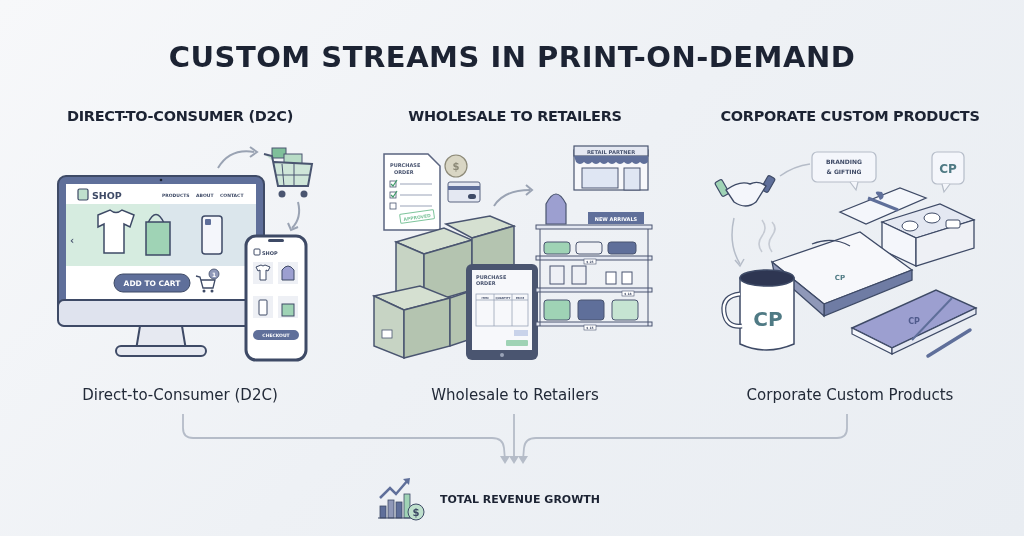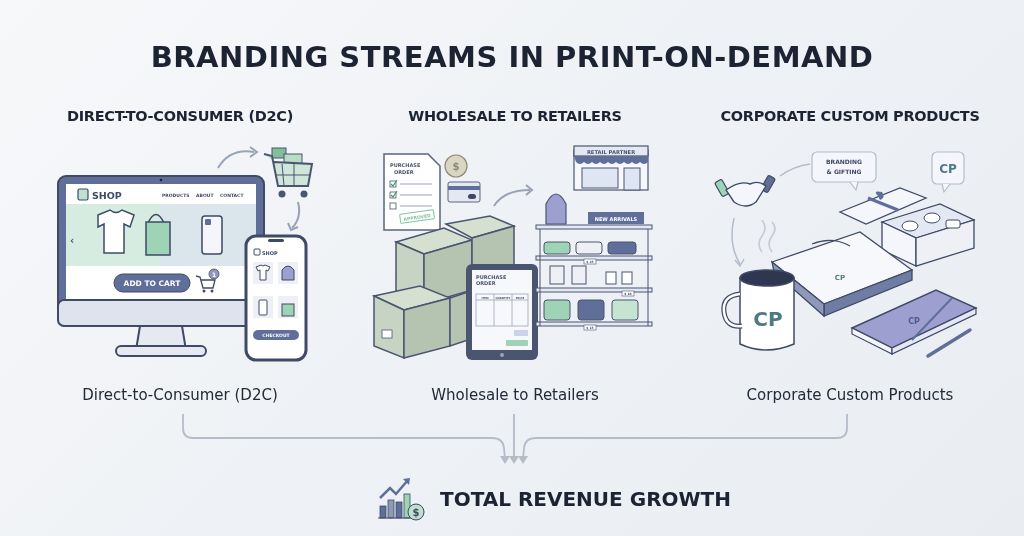--- a/index.html
+++ b/index.html
@@ -23,28 +23,28 @@
   .col-label {
     position: absolute; top: 386px; text-align: center;
     font-family: "DejaVu Sans", sans-serif; font-size: 15px; color: #222a38;
   }
   .illus { position: absolute; }
   .flow { position: absolute; left: 0; top: 0; }
   .total {
     position: absolute; top: 476px; left: 378px; display: flex; align-items: center; gap: 10px;
   }
   .total-label {
-    font-family: "DejaVu Sans", sans-serif; font-weight: bold; font-size: 20px; color: #1c2333;
+    font-family: "DejaVu Sans", sans-serif; font-weight: bold; font-size: 11px; color: #1c2333;
   }
   svg text { font-family: "DejaVu Sans", sans-serif; font-weight: bold; }
 </style>
 </head>
 <body>
 
-<div class="title">BRANDING STREAMS IN PRINT-ON-DEMAND</div>
+<div class="title">CUSTOM STREAMS IN PRINT-ON-DEMAND</div>
 
 <div class="col-head" style="left:40px;width:280px;">DIRECT-TO-CONSUMER (D2C)</div>
 <div class="col-head" style="left:370px;width:290px;">WHOLESALE TO RETAILERS</div>
 <div class="col-head" style="left:700px;width:300px;">CORPORATE CUSTOM PRODUCTS</div>
 
 <svg class="illus" style="left:50px;top:140px;" width="280" height="230" viewBox="0 0 280 230">
 
   <g>
     <path d="M168 28 Q180 8 204 12" fill="none" stroke="#9aa3b3" stroke-width="2"></path>
     <path d="M200 7 L207 12 L200 17" fill="none" stroke="#9aa3b3" stroke-width="2"></path>

